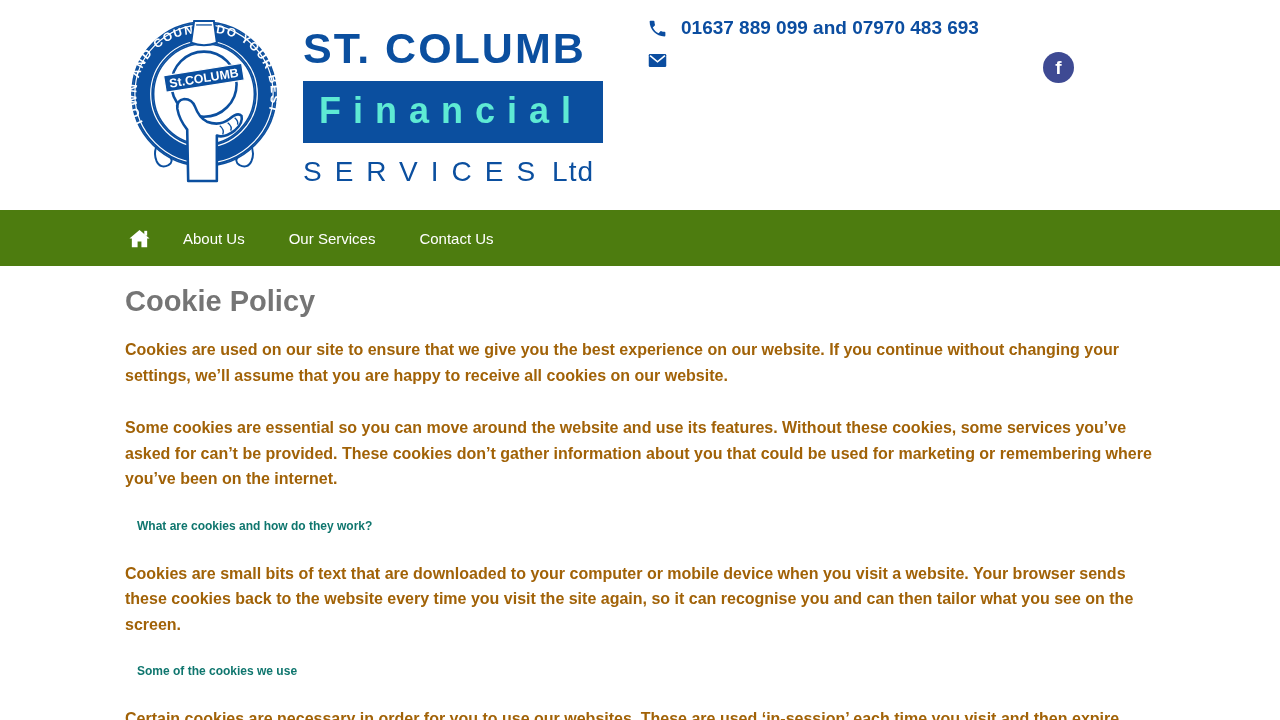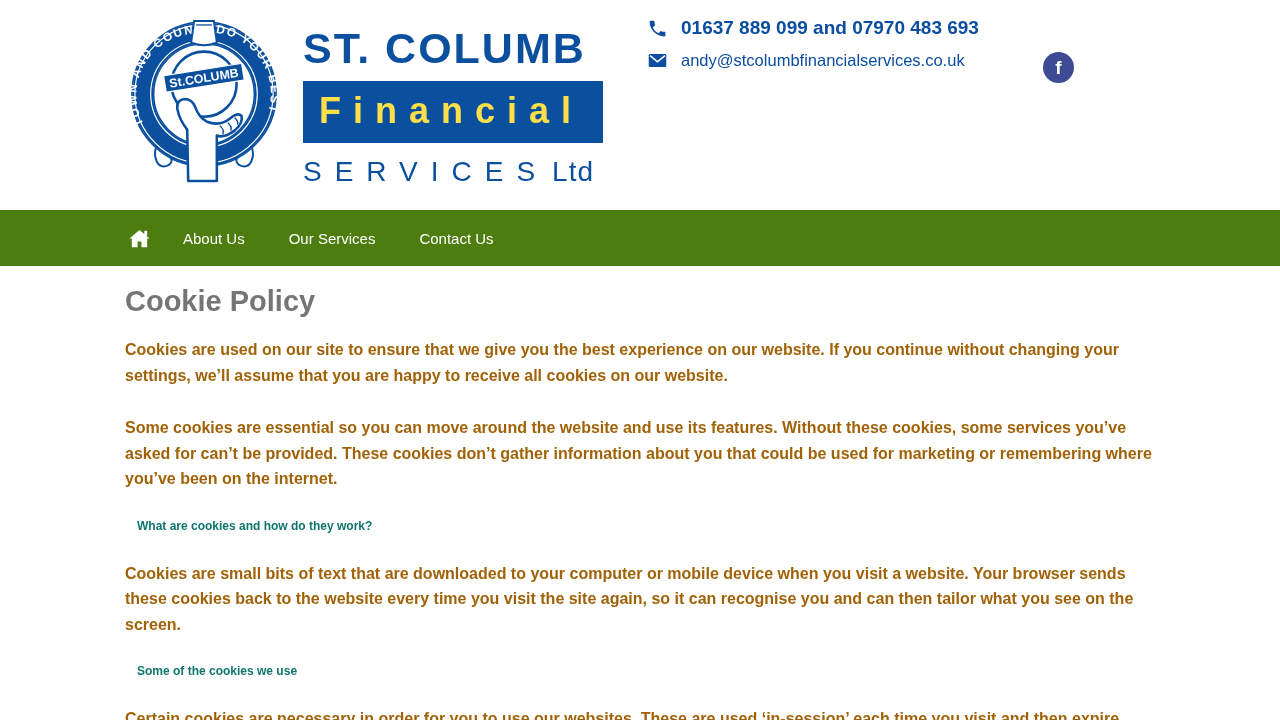--- a/index.html
+++ b/index.html
@@ -18,21 +18,21 @@
 
   .logo { display: flex; align-items: flex-start; cursor: pointer; }
   .crest { width: 158px; height: 172px; flex: 0 0 auto; }
 
   .wordmark { margin-left: 20px; padding-top: 10px; width: 300px; color: #0b4f9f; }
   .wm-line1 {
     font-size: 43px; font-weight: bold; letter-spacing: 2px;
     white-space: nowrap;
   }
   .wm-line2 {
-    margin-top: 8px; background: #0b4f9f; color: #fde047;
+    margin-top: 8px; background: #0b4f9f; color: #5eead4;
     font-size: 36px; font-weight: bold; letter-spacing: 12px;
     padding: 9px 0 11px 16px; white-space: nowrap;
   }
   .wm-line3 {
     margin-top: 13px; display: flex; align-items: baseline;
     font-size: 28px; letter-spacing: 13px; white-space: nowrap;
   }
   .wm-ltd { font-size: 28px; letter-spacing: 1px; margin-left: 4px; }
 
   .contact { margin-left: 44px; padding-top: 3px; }
@@ -135,21 +135,20 @@
         <svg class="c-icon" viewBox="0 0 24 24">
           <path d="M6.6 10.8c1.5 3 3.6 5.1 6.6 6.6l2.2-2.2c.3-.3.7-.4 1-.2 1.1.4 2.3.6 3.6.6.6 0 1 .4 1 1V20c0 .6-.4 1-1 1C10.6 21 3 13.4 3 4c0-.6.4-1 1-1h3.5c.6 0 1 .4 1 1 0 1.2.2 2.4.6 3.6.1.3 0 .7-.2 1l-2.3 2.2z" fill="#0b4da0"></path>
         </svg>
         <span class="phone-text">01637 889 099 and 07970 483 693</span>
       </div>
       <div class="contact-row">
         <svg class="c-icon" viewBox="0 0 24 24">
           <rect x="2" y="4.5" width="20" height="15" rx="1.5" fill="#0b4da0"></rect>
           <path d="M3.5 6.5 L12 13.5 L20.5 6.5" fill="none" stroke="#ffffff" stroke-width="1.8"></path>
         </svg>
-        <span class="email-text">andy@stcolumbfinancialservices.co.uk</span>
       </div>
     </div>
 
     <div class="fb-btn">
       <span>f</span>
     </div>
 
   </div>
 </header>
 

